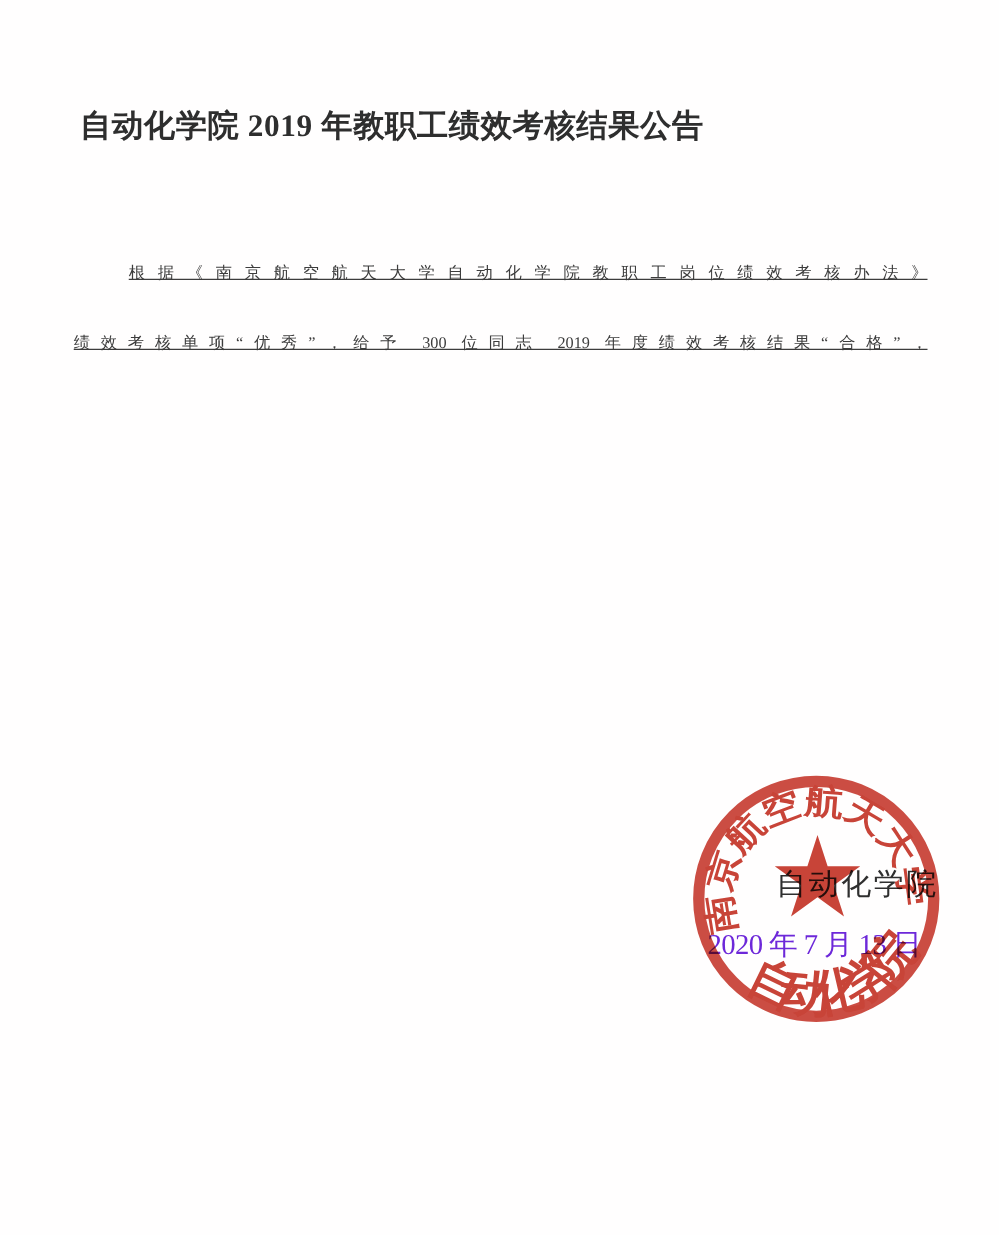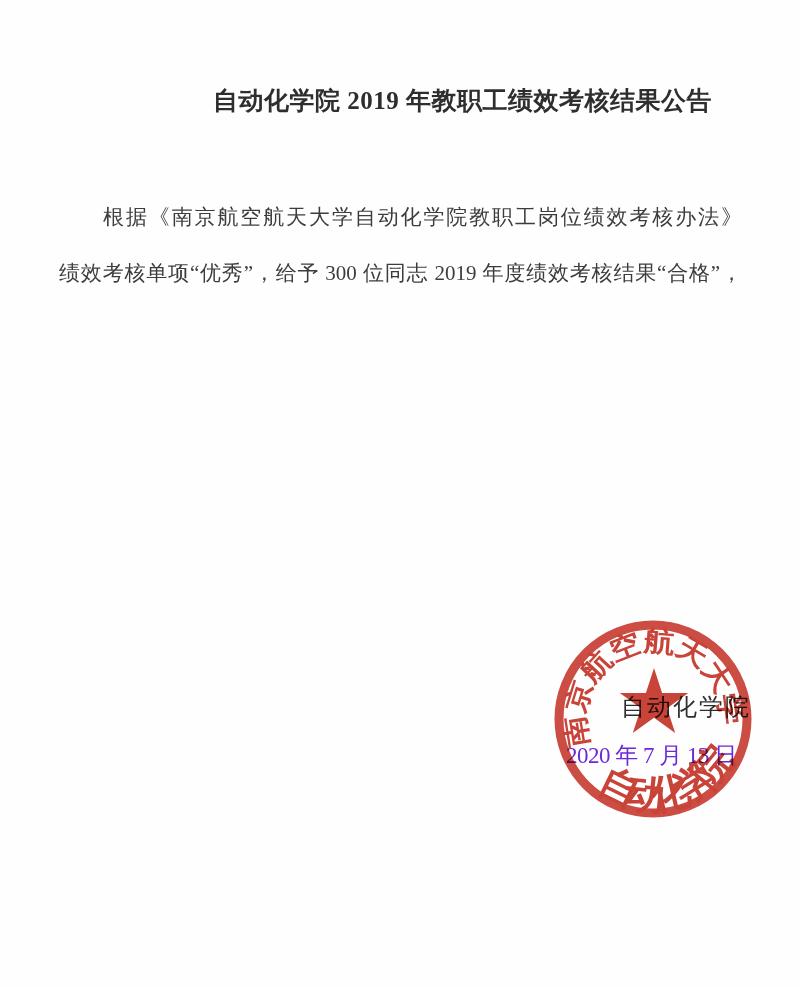--- a/index.html
+++ b/index.html
@@ -7,38 +7,39 @@
     position: relative;
     width: 799px;
     height: 988px;
     background: #fffefe;
     overflow: hidden;
     font-family: "Liberation Serif", "DejaVu Serif", serif;
     color: #3a3a3a;
   }
   .title {
     position: absolute;
-    left: 52px;
+    left: 64px;
     top: 84px;
     width: 660px;
     margin: 0;
-    text-align: right;
+    text-align: left;
     font-size: 25px;
     font-weight: bold;
     color: #2e2e2e;
     letter-spacing: 0.5px;
     white-space: nowrap;
   }
   .body-text {
     position: absolute;
     left: 59px;
     top: 190px;
     width: 683px;
-    font-size: 21px;
+    font-size: 13px;
     color: #3c3c3c;
+    text-decoration: underline;
   }
   .line {
     height: 55.5px;
     line-height: 55.5px;
     white-space: nowrap;
     overflow: visible;
   }
   .jl { text-align: justify; text-align-last: justify; }
   .indent { text-indent: 44px; }
   .contact { text-indent: 58px; }

